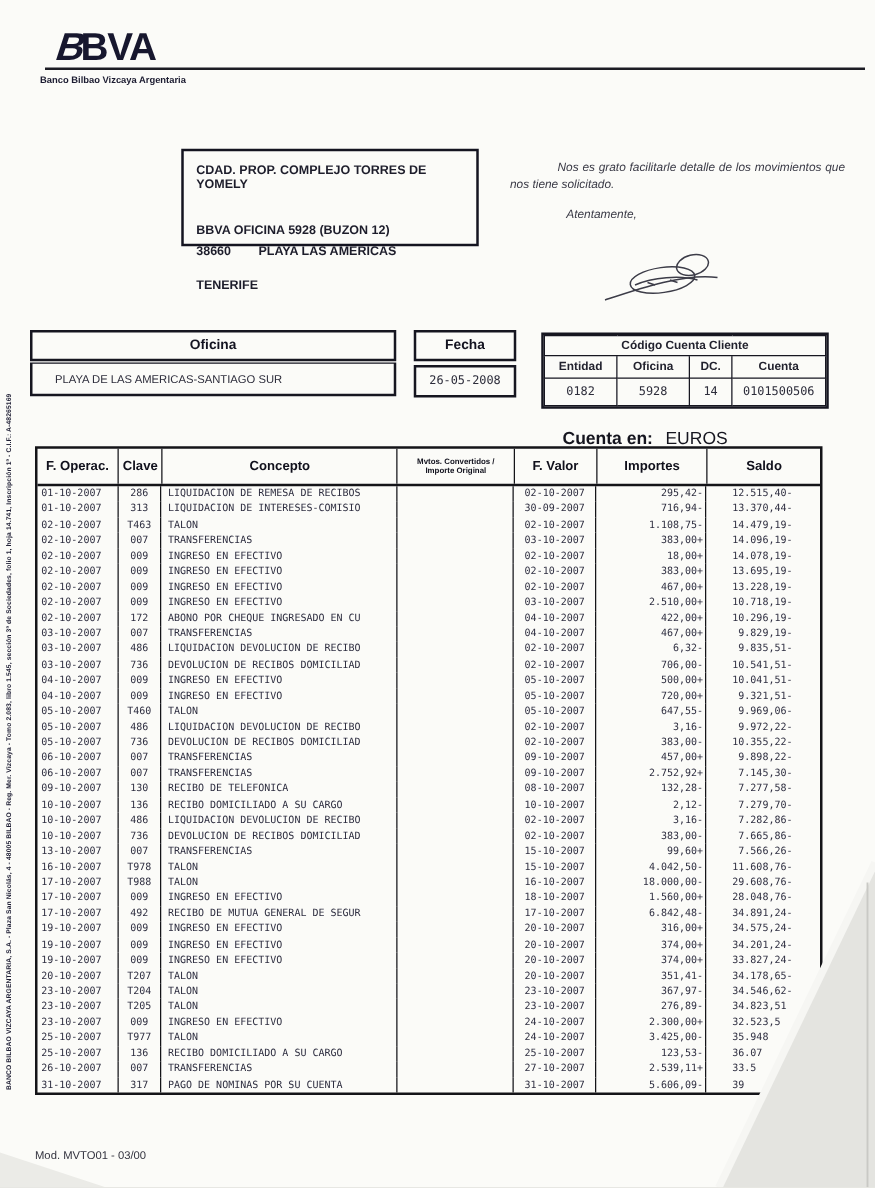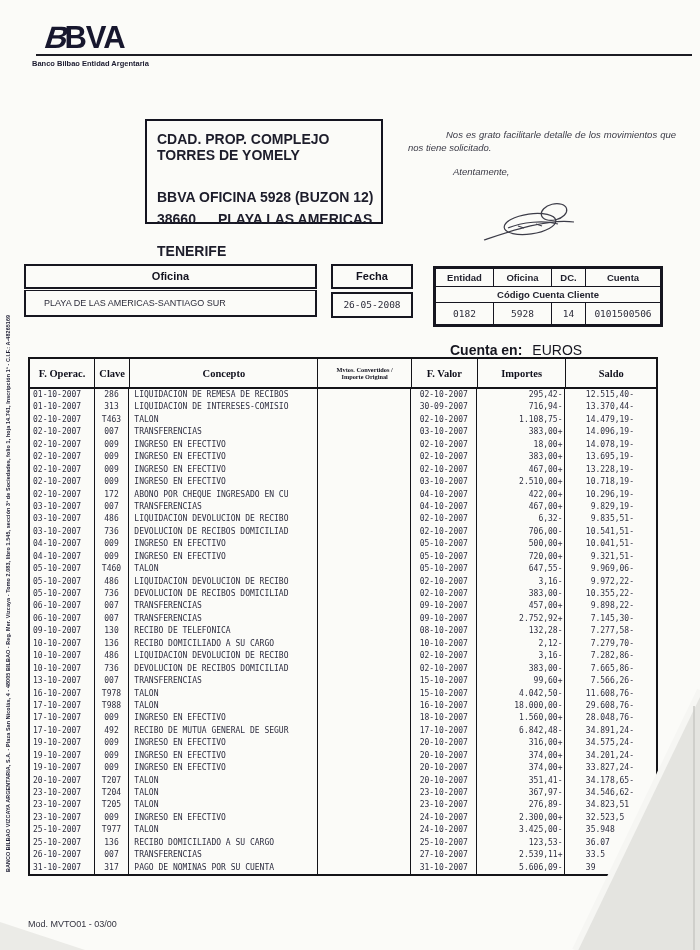--- a/index.html
+++ b/index.html
@@ -5,23 +5,23 @@
   html,body{margin:0;padding:0;background:#d8d8d4;}
   .page{position:relative;width:700px;height:950px;background:#fbfbf8;overflow:hidden;
         font-family:"Liberation Sans",sans-serif;color:#22222e;}
   
   .logo{position:absolute;left:46px;top:20px;font-weight:bold;font-size:31px;
         color:#17172e;letter-spacing:-1px;}
   .logo .b1{display:inline-block;transform:skewX(-18deg);margin-right:-3px;}
   .brand-rule{position:absolute;left:36px;top:54px;width:656px;height:2px;background:#1c1c24;}
   .bank-name{position:absolute;left:32px;top:59px;font-size:7.5px;font-weight:bold;color:#1b1b30;}
   
-  .recipient{position:absolute;left:145px;top:119px;width:238px;height:105px;
+  .recipient{position:absolute;left:145px;top:119px;width:238px;height:78px;
              border:2.5px solid #141420;padding:10px 0 0 10px;box-sizing:border-box;
-             font-weight:bold;font-size:14px;color:#1d1d2b;}
+             font-weight:bold;font-size:10px;color:#1d1d2b;}
   .recipient .l1{margin-bottom:26px;}
   .recipient .l2{margin-bottom:6px;}
   .recipient .l3{margin-bottom:16px;}
   .recipient .cp{margin-right:22px;}
   
   .letter{position:absolute;left:408px;top:128px;width:268px;font-style:italic;
           font-size:9.5px;color:#3a3a46;}
   .letter .salutation{margin-bottom:14px;}
   .letter .body{text-indent:38px;line-height:13px;margin-bottom:12px;text-align:justify;}
   .letter .closing{margin-left:45px;}
@@ -44,21 +44,21 @@
   .account .ch{font-size:9.5px;font-weight:bold;text-align:center;height:17px;}
   .account .cv{font-size:9.5px;text-align:center;height:21px;
                font-family:"DejaVu Sans Mono",monospace;color:#2c2c3a;margin-top:41px;}
   .currency{position:absolute;left:450px;top:342px;font-size:14px;color:#15151f;}
   .currency .lbl{font-weight:bold;margin-right:10px;}
   
   .mtable{position:absolute;left:28px;top:357px;width:630px;border:2px solid #141418;
           box-sizing:border-box;background:transparent;}
   .mhead{display:flex;border-bottom:2px solid #141418;height:28px;align-items:stretch;}
   .mhead .hc{display:flex;align-items:center;justify-content:center;font-weight:bold;
-             font-size:10.5px;color:#10101c;border-right:1.5px solid #141418;text-align:left;font-family:Liberation Serif, serif;}
+             font-size:10.5px;color:#10101c;border-right:1.5px solid #141418;text-align:left;}
   .mhead .hc:last-child{border-right:none;}
   .hc.small{font-size:6.3px;line-height:7.5px;flex-direction:column;}
   .trow{display:flex;height:12.45px;line-height:12.45px;
         font-family:"DejaVu Sans Mono",monospace;font-size:8px;color:#2e2e40;}
   .trow .c{border-right:1.5px solid #141418;box-sizing:border-box;overflow:hidden;}
   .trow .c:last-child{border-right:none;}
   .w-op{width:65px;} .w-cl{width:35px;} .w-co{width:190px;} .w-mv{width:94px;}
   .w-va{width:66px;} .w-im{width:89px;} .w-sa{width:91px;}
   .c-op{padding-left:3px;} .c-cl{text-align:center;} .c-co{padding-left:5px;}
   .c-va{text-align:center;}
@@ -72,21 +72,21 @@
   
   .artifacts{position:absolute;left:0;top:0;width:700px;height:950px;pointer-events:none;}
 </style>
 </head>
 <body>
 
 <div class="page">
 
   <div class="logo"><span class="b1">B</span><span>BVA</span></div>
   <div class="brand-rule"></div>
-  <div class="bank-name">Banco Bilbao Entidad Argentaria</div>
+  <div class="bank-name">Banco Bilbao Vizcaya Argentaria</div>
 
   <div class="recipient">
     <div class="l1">CDAD. PROP. COMPLEJO TORRES DE YOMELY</div>
     <div class="l2">BBVA OFICINA 5928 (BUZON 12)</div>
     <div class="l3"><span class="cp">38660</span><span>PLAYA LAS AMERICAS</span></div>
     <div>TENERIFE</div>
   </div>
 
   <div class="letter">
     <div class="body">Nos es grato facilitarle detalle de los movimientos que nos tiene solicitado.</div>
@@ -109,28 +109,28 @@
 
   <div class="datebox">
     <div class="hd boxhead">Fecha</div>
     <div class="val">26-05-2008</div>
   </div>
 
   <div class="account">
     <table>
       <tbody>
           <tr>
+            <td class="title" colspan="4">Código Cuenta Cliente</td>
+          </tr>
+      <tr>
         <td class="ch" style="width:57px">Entidad</td>
         <td class="ch" style="width:57px">Oficina</td>
         <td class="ch" style="width:33px">DC.</td>
         <td class="ch">Cuenta</td>
       </tr>
-      <tr>
-            <td class="title" colspan="4">Código Cuenta Cliente</td>
-          </tr>
       <tr>
         <td class="cv">0182</td>
         <td class="cv">5928</td>
         <td class="cv">14</td>
         <td class="cv">0101500506</td>
       </tr>
     </tbody>
       </table>
   </div>
 

